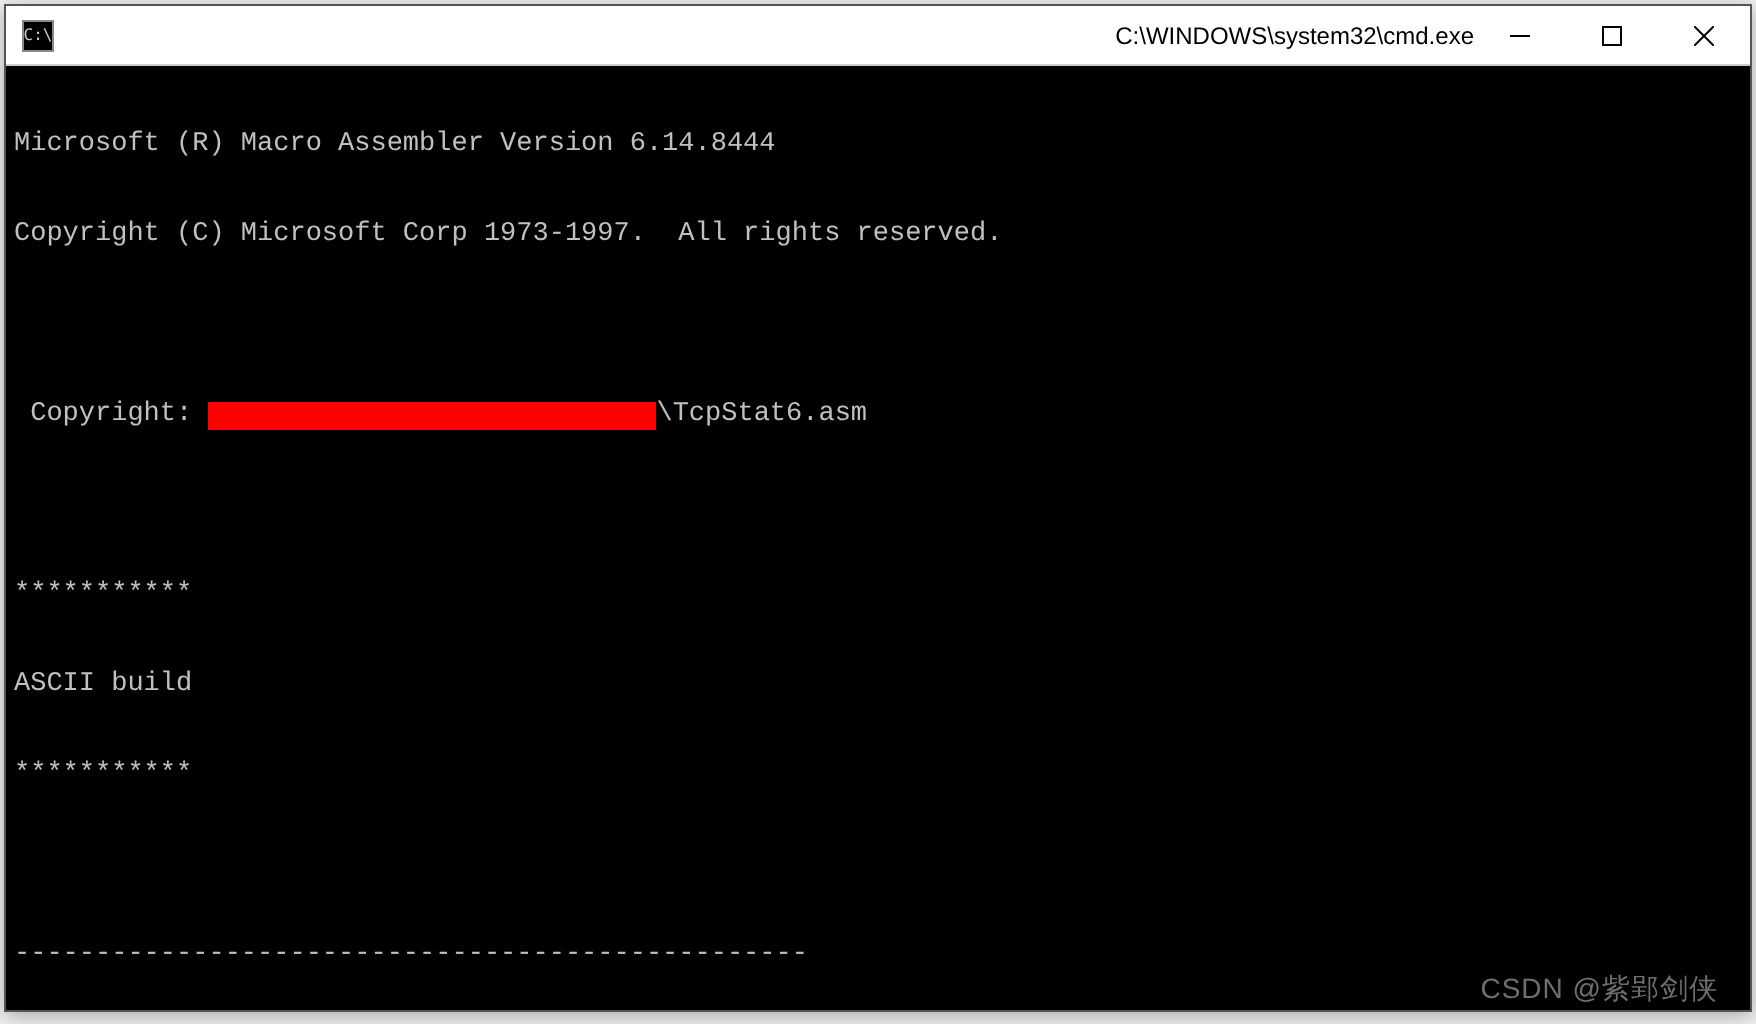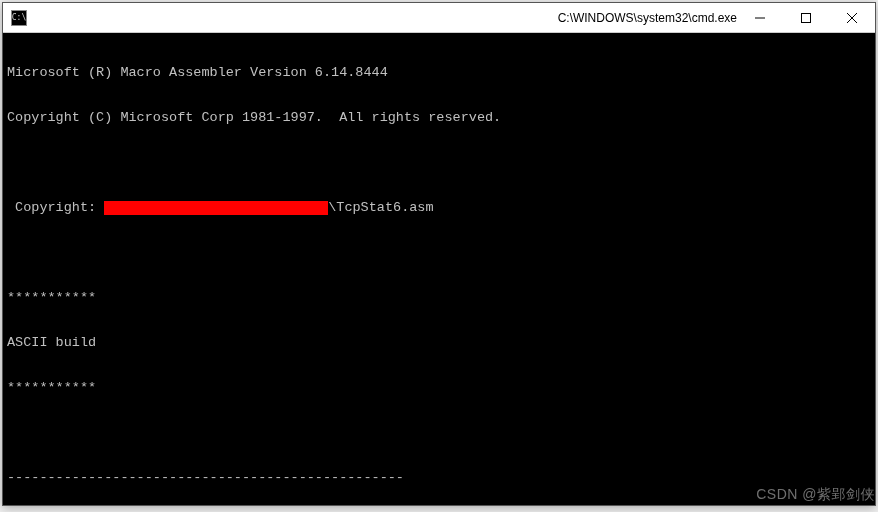--- a/index.html
+++ b/index.html
@@ -83,21 +83,21 @@
     .line { display: block; min-height: 15px; }
     .redbox-inline {
       display: inline-block;
       vertical-align: text-bottom;
       background: #f00;
       height: 14px;
     }
     .rb1 { width: 224px; }
     .watermark {
       position: absolute;
-      right: 3px;
+      right: 19px;
       bottom: 8px;
       font-family: "Microsoft YaHei", sans-serif;
       font-size: 14px;
       color: rgba(200,200,200,0.55);
       letter-spacing: 0.5px;
     }
   </style>
 </head>
 <body>
 
@@ -122,21 +122,21 @@
         <svg viewBox="0 0 10 10">
             <line x1="0" y1="0" x2="10" y2="10" stroke="#000" stroke-width="1"></line>
             <line x1="10" y1="0" x2="0" y2="10" stroke="#000" stroke-width="1"></line>
           </svg>
       </button>
     </div>
   </div>
 
   <div class="terminal">
     <span class="line">Microsoft (R) Macro Assembler Version 6.14.8444</span>
-    <span class="line">Copyright (C) Microsoft Corp 1981-1997.  All rights reserved.</span>
+    <span class="line">Copyright (C) Microsoft Corp 1973-1997.  All rights reserved.</span>
     <span class="line"></span>
     <span class="line"><span> Copyright: </span><span class="redbox-inline rb1"></span><span>\TcpStat6.asm</span></span>
     <span class="line"></span>
     <span class="line">***********</span>
     <span class="line">ASCII build</span>
     <span class="line">***********</span>
     <span class="line"></span>
     <span class="line">-------------------------------------------------</span>
     
     

